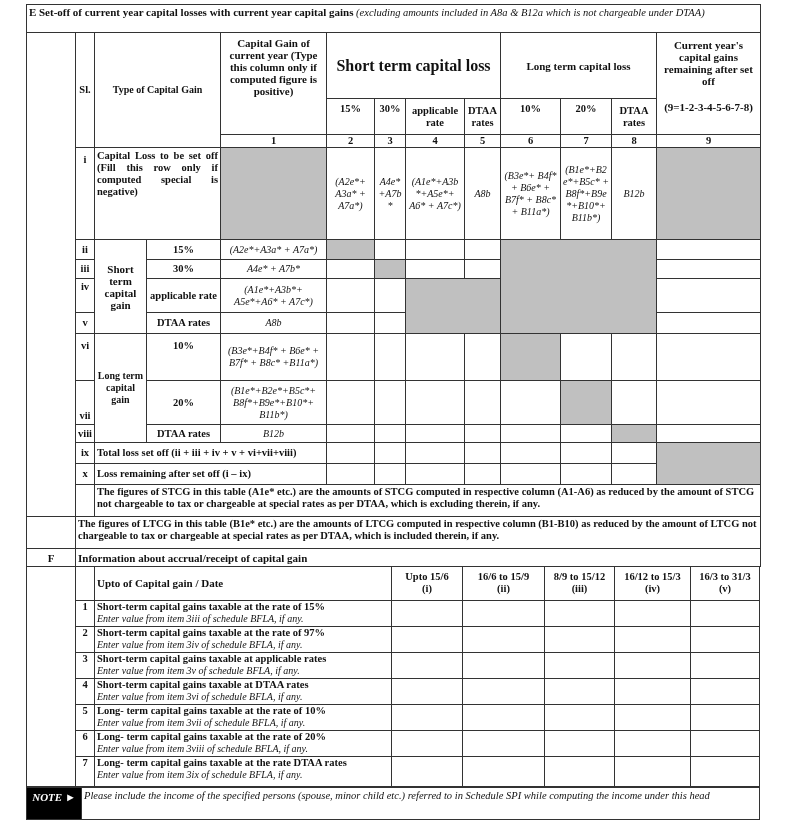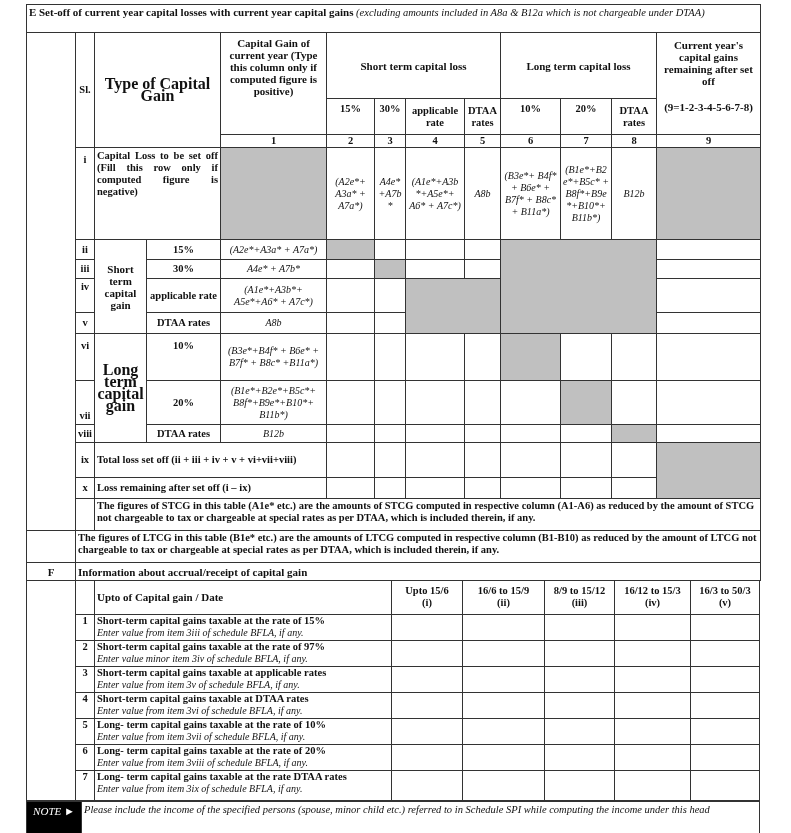--- a/index.html
+++ b/index.html
@@ -5,21 +5,21 @@
   html,body{margin:0;padding:0;background:#fff;}
   body{width:791px;height:833px;position:relative;overflow:hidden;font-family:"Liberation Serif","DejaVu Serif",serif;color:#111;}
   .wrap{position:absolute;left:26px;top:4px;width:734px;}
   table{border-collapse:collapse;table-layout:fixed;width:100%;}
   td{border:1px solid #333;padding:0 2px;font-size:10.5px;line-height:12px;vertical-align:middle;}
   .b{font-weight:bold;}
   .i{font-style:italic;}
   .c{text-align:center;}
   .g{background:#c0c0c0;}
   .sm{font-size:10px;}
-  .note-tag{background:#000;color:#fff;font-weight:normal;font-style:italic;font-size:11px;text-align:center;}
+  .note-tag{background:#000;color:#fff;font-weight:bold;font-style:italic;font-size:11px;text-align:center;}
   .just{text-align:justify;}
 </style>
 </head>
 <body>
 
 <div class="wrap">
 <table>
   <colgroup>
     <col style="width:49px">
         <col style="width:19px">
@@ -41,23 +41,23 @@
     <td colspan="13" style="vertical-align:top;padding-top:1px;">
       <span class="b" style="font-size:11px;">E</span>
       <span class="b" style="font-size:11px;">Set-off of current year capital losses with current year capital gains</span>
       <span class="i">(excluding amounts included in A8a &amp; B12a which is not chargeable under DTAA)</span>
     </td>
   </tr>
 
   <tr style="height:66px">
     <td rowspan="14" style="border-bottom:1px solid #333;"></td>
     <td rowspan="3" class="b c">Sl.</td>
-    <td rowspan="3" colspan="2" class="b c" style="font-size:16px">Type of Capital Gain</td>
+    <td rowspan="3" colspan="2" class="b c" style="font-size:10px">Type of Capital Gain</td>
     <td rowspan="2" class="b c" style="font-size:11px;vertical-align:top;padding-top:4px">Capital Gain of current year (Type this column only if computed figure is positive)</td>
-    <td colspan="4" class="b c" style="font-size:11px">Short term capital loss</td>
+    <td colspan="4" class="b c" style="font-size:16px">Short term capital loss</td>
     <td colspan="3" class="b c" style="font-size:11px">Long term capital loss</td>
     <td rowspan="2" class="b c" style="font-size:11px;vertical-align:top;padding-top:6px">
       <div>Current year's capital gains remaining after set off</div>
       <div style="margin-top:14px">(9=1-2-3-4-5-6-7-8)</div>
     </td>
   </tr>
 
   <tr style="height:36px">
     <td class="b c" style="vertical-align:top;padding-top:4px">15%</td>
     <td class="b c" style="vertical-align:top;padding-top:4px">30%</td>
@@ -75,21 +75,21 @@
     <td class="b c">4</td>
     <td class="b c">5</td>
     <td class="b c">6</td>
     <td class="b c">7</td>
     <td class="b c">8</td>
     <td class="b c">9</td>
   </tr>
 
   <tr style="height:92px">
     <td class="b c" style="vertical-align:top;padding-top:6px">i</td>
-    <td colspan="2" class="b just" style="vertical-align:top;padding-top:2px">Capital Loss to be set off (Fill this row only if computed figure is negative)</td>
+    <td colspan="2" class="b just" style="vertical-align:top;padding-top:2px">Capital Loss to be set off (Fill this row only if computed special is negative)</td>
     <td class="g"></td>
     <td class="i c sm">(A2e*+ A3a* + A7a*)</td>
     <td class="i c sm">A4e* +A7b *</td>
     <td class="i c sm">(A1e*+A3b *+A5e*+ A6* + A7c*)</td>
     <td class="i c sm">A8b</td>
     <td class="i c sm">(B3e*+ B4f* + B6e* + B7f* + B8c* + B11a*)</td>
     <td class="i c sm">(B1e*+B2 e*+B5c* + B8f*+B9e *+B10*+ B11b*)</td>
     <td class="i c sm">B12b</td>
     <td class="g"></td>
   </tr>
@@ -132,21 +132,21 @@
     <td class="b c">v</td>
     <td class="b c">DTAA rates</td>
     <td class="i c sm">A8b</td>
     <td></td>
     <td></td>
     <td></td>
   </tr>
 
   <tr style="height:47px">
     <td class="b c" style="vertical-align:top;padding-top:6px">vi</td>
-    <td rowspan="3" class="b c" style="font-size:16px">Long term capital gain</td>
+    <td rowspan="3" class="b c" style="font-size:10px">Long term capital gain</td>
     <td class="b c" style="vertical-align:top;padding-top:6px">10%</td>
     <td class="i c sm">(B3e*+B4f* + B6e* + B7f* + B8c* +B11a*)</td>
     <td></td>
     <td></td>
     <td></td>
     <td></td>
     <td class="g"></td>
     <td></td>
     <td></td>
     <td></td>
@@ -173,21 +173,21 @@
     <td></td>
     <td></td>
     <td></td>
     <td></td>
     <td></td>
     <td></td>
     <td class="g"></td>
     <td></td>
   </tr>
 
-  <tr style="height:35px">
+  <tr style="height:21px">
     <td class="b c">ix</td>
     <td colspan="3" class="b">Total loss set off (ii + iii + iv + v + vi+vii+viii)</td>
     <td></td>
     <td></td>
     <td></td>
     <td></td>
     <td></td>
     <td></td>
     <td></td>
     <td rowspan="2" class="g"></td>
@@ -200,21 +200,21 @@
     <td></td>
     <td></td>
     <td></td>
     <td></td>
     <td></td>
     <td></td>
   </tr>
 
   <tr style="height:32px">
     <td></td>
-    <td colspan="12" class="b" style="vertical-align:top;padding-top:1px;">The figures of STCG in this table (A1e* etc.) are the amounts of STCG computed in respective column (A1-A6) as reduced by the amount of STCG not chargeable to tax or chargeable at special rates as per DTAA, which is included therein, if any.</td>
+    <td colspan="12" class="b" style="vertical-align:top;padding-top:1px;">The figures of STCG in this table (A1e* etc.) are the amounts of STCG computed in respective column (A1-A6) as reduced by the amount of STCG not chargeable to tax or chargeable at special rates as per DTAA, which is excluding therein, if any.</td>
   </tr>
   <tr style="height:32px">
     <td></td>
     <td colspan="12" class="b" style="vertical-align:top;padding-top:1px;">The figures of LTCG in this table (B1e* etc.) are the amounts of LTCG computed in respective column (B1-B10) as reduced by the amount of LTCG not chargeable to tax or chargeable at special rates as per DTAA, which is included therein, if any.</td>
   </tr>
 
   <tr style="height:18px">
     <td class="b c" style="font-size:11px">F</td>
     <td colspan="12" class="b" style="font-size:11px">Information about accrual/receipt of capital gain</td>
   </tr>
@@ -247,42 +247,42 @@
           </td>
     <td class="b c" style="border-top:none">
             <div>8/9 to 15/12</div>
             <div>(iii)</div>
           </td>
     <td class="b c" style="border-top:none">
             <div>16/12 to 15/3</div>
             <div>(iv)</div>
           </td>
     <td class="b c" style="border-top:none">
-            <div>16/3 to 50/3</div>
+            <div>16/3 to 31/3</div>
             <div>(v)</div>
           </td>
   </tr>
 
   <tr style="height:26px">
     <td class="b c" style="vertical-align:top">1</td>
     <td style="vertical-align:top">
             <div class="b">Short-term capital gains taxable at the rate of 15%</div>
             <div class="i sm">Enter value from item 3iii of schedule BFLA, if any.</div>
           </td>
     <td></td>
           <td></td>
           <td></td>
           <td></td>
           <td></td>
   </tr>
   <tr style="height:26px">
     <td class="b c" style="vertical-align:top">2</td>
     <td style="vertical-align:top">
             <div class="b">Short-term capital gains taxable at the rate of 97%</div>
-            <div class="i sm">Enter value minor item 3iv of schedule BFLA, if any.</div>
+            <div class="i sm">Enter value from item 3iv of schedule BFLA, if any.</div>
           </td>
     <td></td>
           <td></td>
           <td></td>
           <td></td>
           <td></td>
   </tr>
   <tr style="height:26px">
     <td class="b c" style="vertical-align:top">3</td>
     <td style="vertical-align:top">

